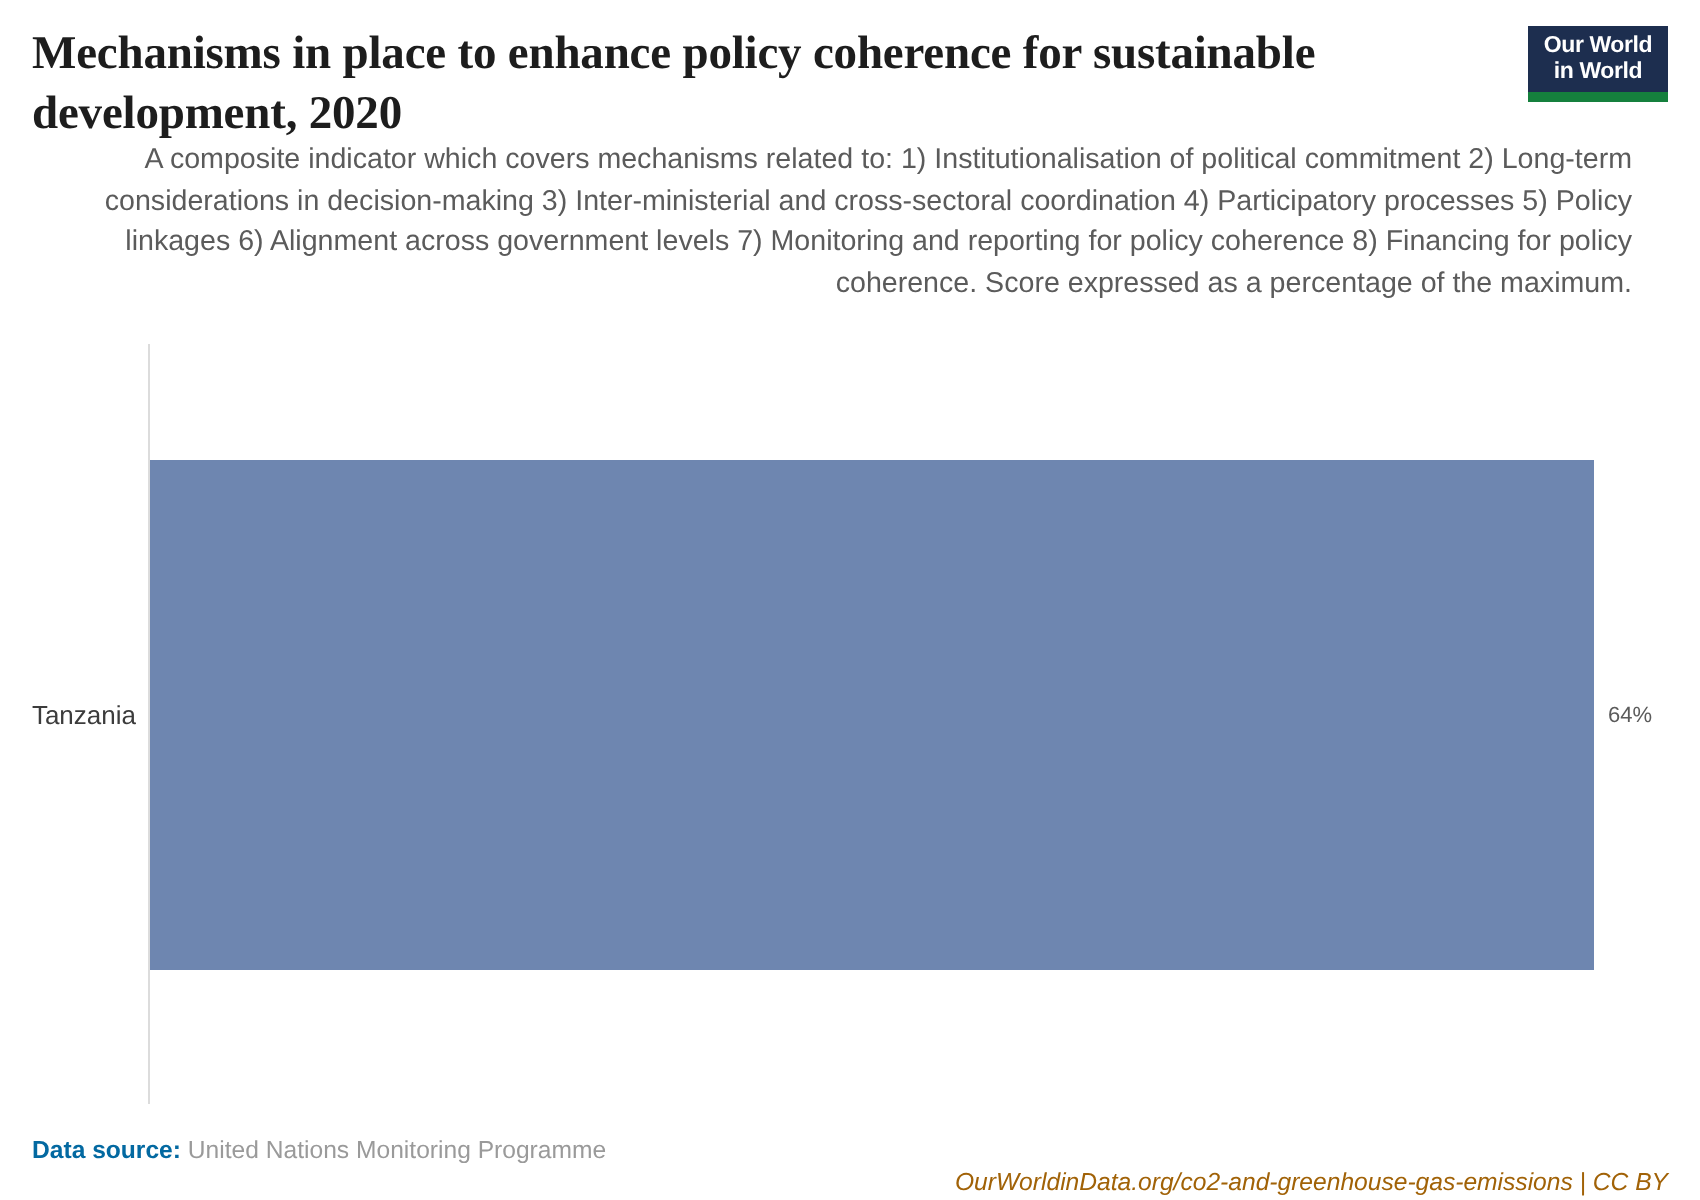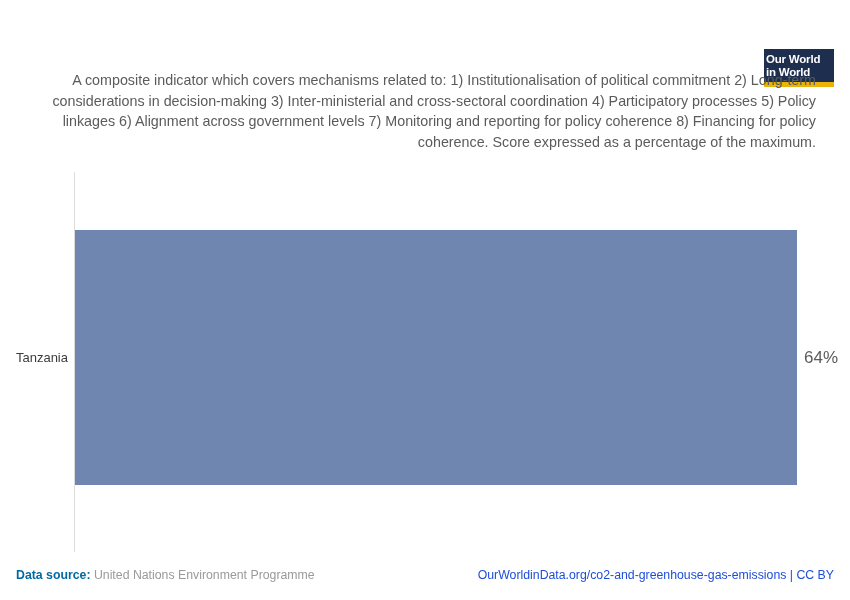--- a/index.html
+++ b/index.html
@@ -39,24 +39,24 @@
     margin: 0;
     width: 660px;
     letter-spacing: -0.1px;
   }
   .logo {
     position: absolute;
     right: 0;
     top: 1px;
     width: 70px;
     background: #1d2e4f;
-    border-bottom: 5px solid #eab308;
+    border-bottom: 5px solid #15803d;
+    text-align: center;
     padding: 4px 2px 3px 2px;
     box-sizing: border-box;
-    margin-top: 36px;
   }
   .logo-text {
     display: block;
     color: #ffffff;
     font-family: "Liberation Sans", sans-serif;
     font-size: 11.5px;
     font-weight: 700;
     line-height: 13px;
     letter-spacing: -0.2px;
     white-space: pre-line;
@@ -121,21 +121,21 @@
     height: 255px;
     background: #6e86b0;
   }
   .bar-value {
     position: absolute;
     top: 0;
     height: 255px;
     display: flex;
     align-items: center;
     font-family: "Liberation Sans", sans-serif;
-    font-size: 17px;
+    font-size: 11px;
     color: #5b5b5b;
     white-space: nowrap;
   }
 
   
   .footer {
     position: absolute;
     left: 16px;
     top: 568px;
     width: 818px;
@@ -153,31 +153,33 @@
   .footer-source-label {
     color: #0369a1;
     font-weight: 700;
   }
   .footer-source-value {
     color: #9a9a9a;
   }
   .footer-right {
     position: absolute;
     right: 0;
-    top: 0;
-    white-space: nowrap;
-    color: #1d4ed8;
+    top: 16px;
+    white-space: nowrap;
+    color: #a16207;
+    font-style: italic;
   }
 </style>
 </head>
 <body>
 
 <div class="chart-root">
 
   <div class="header">
+    <h1 class="title">Mechanisms in place to enhance policy coherence for sustainable development, 2020</h1>
 
     <div class="logo">
       <span class="logo-text">Our World</span>
       <span class="logo-text">in World</span>
     </div>
   </div>
 
   <p class="subtitle">A composite indicator which covers mechanisms related to: 1) Institutionalisation of political commitment 2) Long-term considerations in decision-making 3) Inter-ministerial and cross-sectoral coordination 4) Participatory processes 5) Policy linkages 6) Alignment across government levels 7) Monitoring and reporting for policy coherence 8) Financing for policy coherence. Score expressed as a percentage of the maximum.</p>
 
   <div class="plot">
@@ -188,18 +190,18 @@
 
       <div class="bar" id="bar-0" style="width: 722px; background: rgb(110, 134, 176);"></div>
 
       <div class="bar-value" id="bar-value-0" style="left: 804px;">64%</div>
     </div>
   </div>
 
   <div class="footer">
     <div class="footer-left">
       <span class="footer-source-label">Data source:</span>
-      <span class="footer-source-value">United Nations Environment Programme</span>
+      <span class="footer-source-value">United Nations Monitoring Programme</span>
     </div>
     <div class="footer-right">OurWorldinData.org/co2-and-greenhouse-gas-emissions | CC BY</div>
   </div>
 
 </div>
 
 </body></html>

